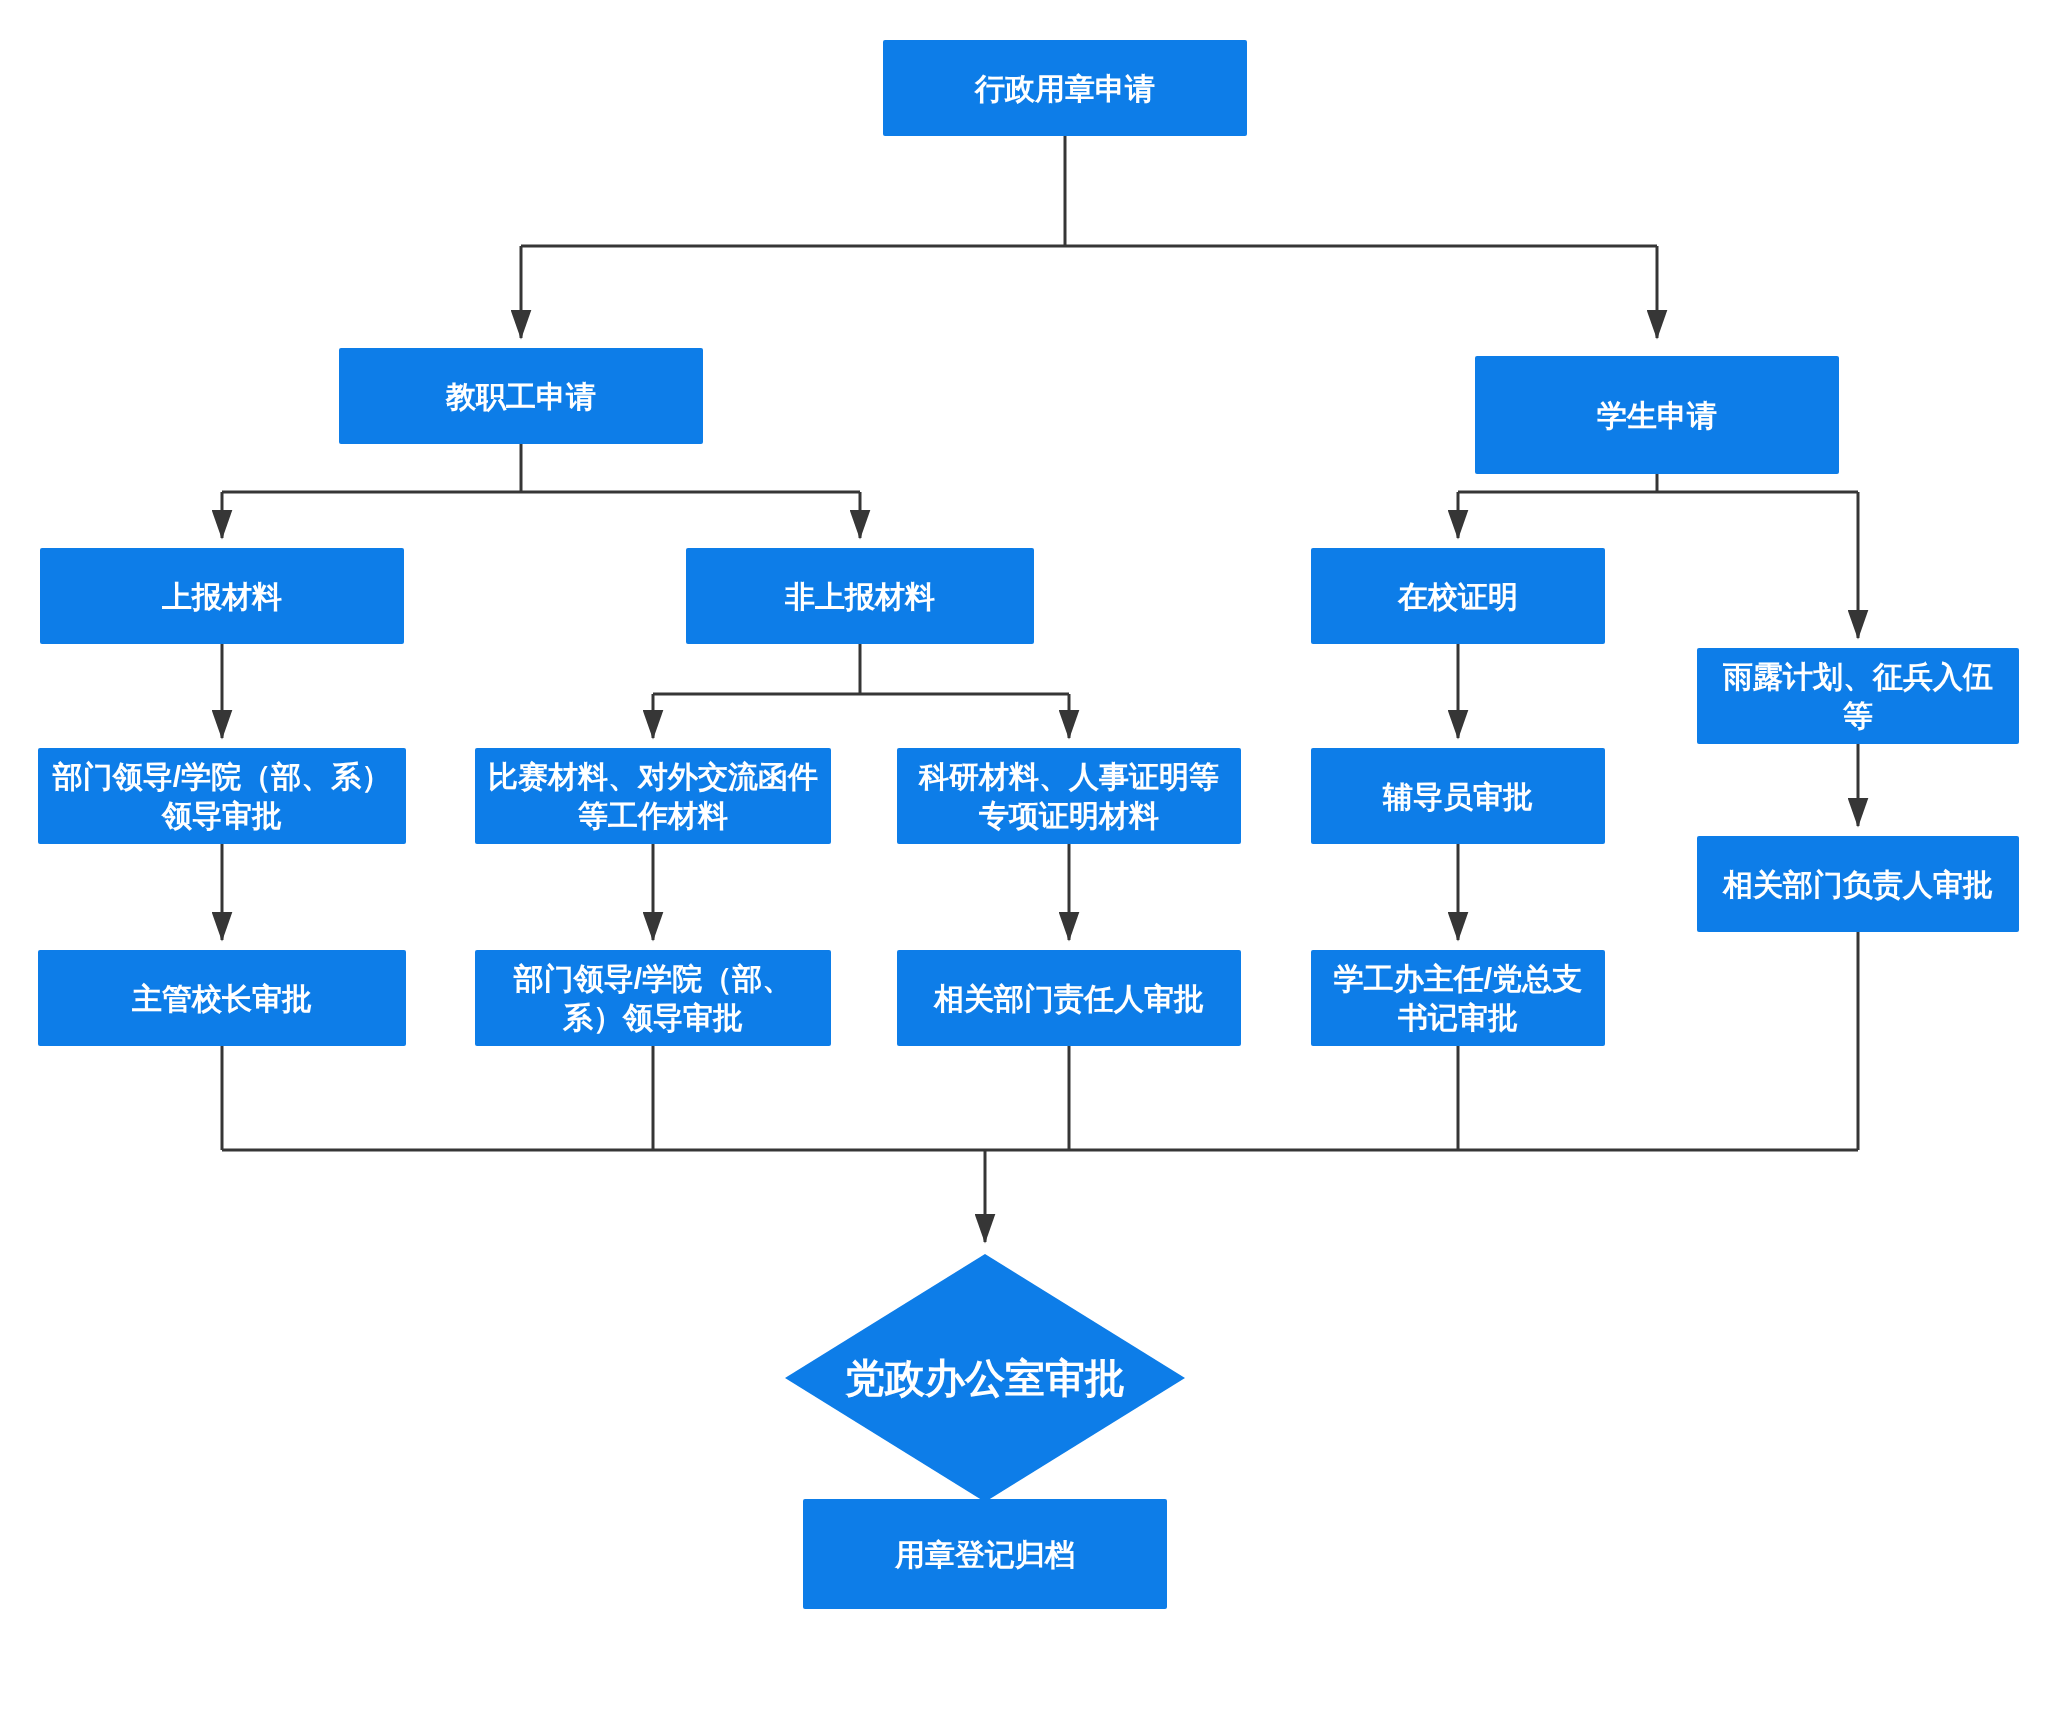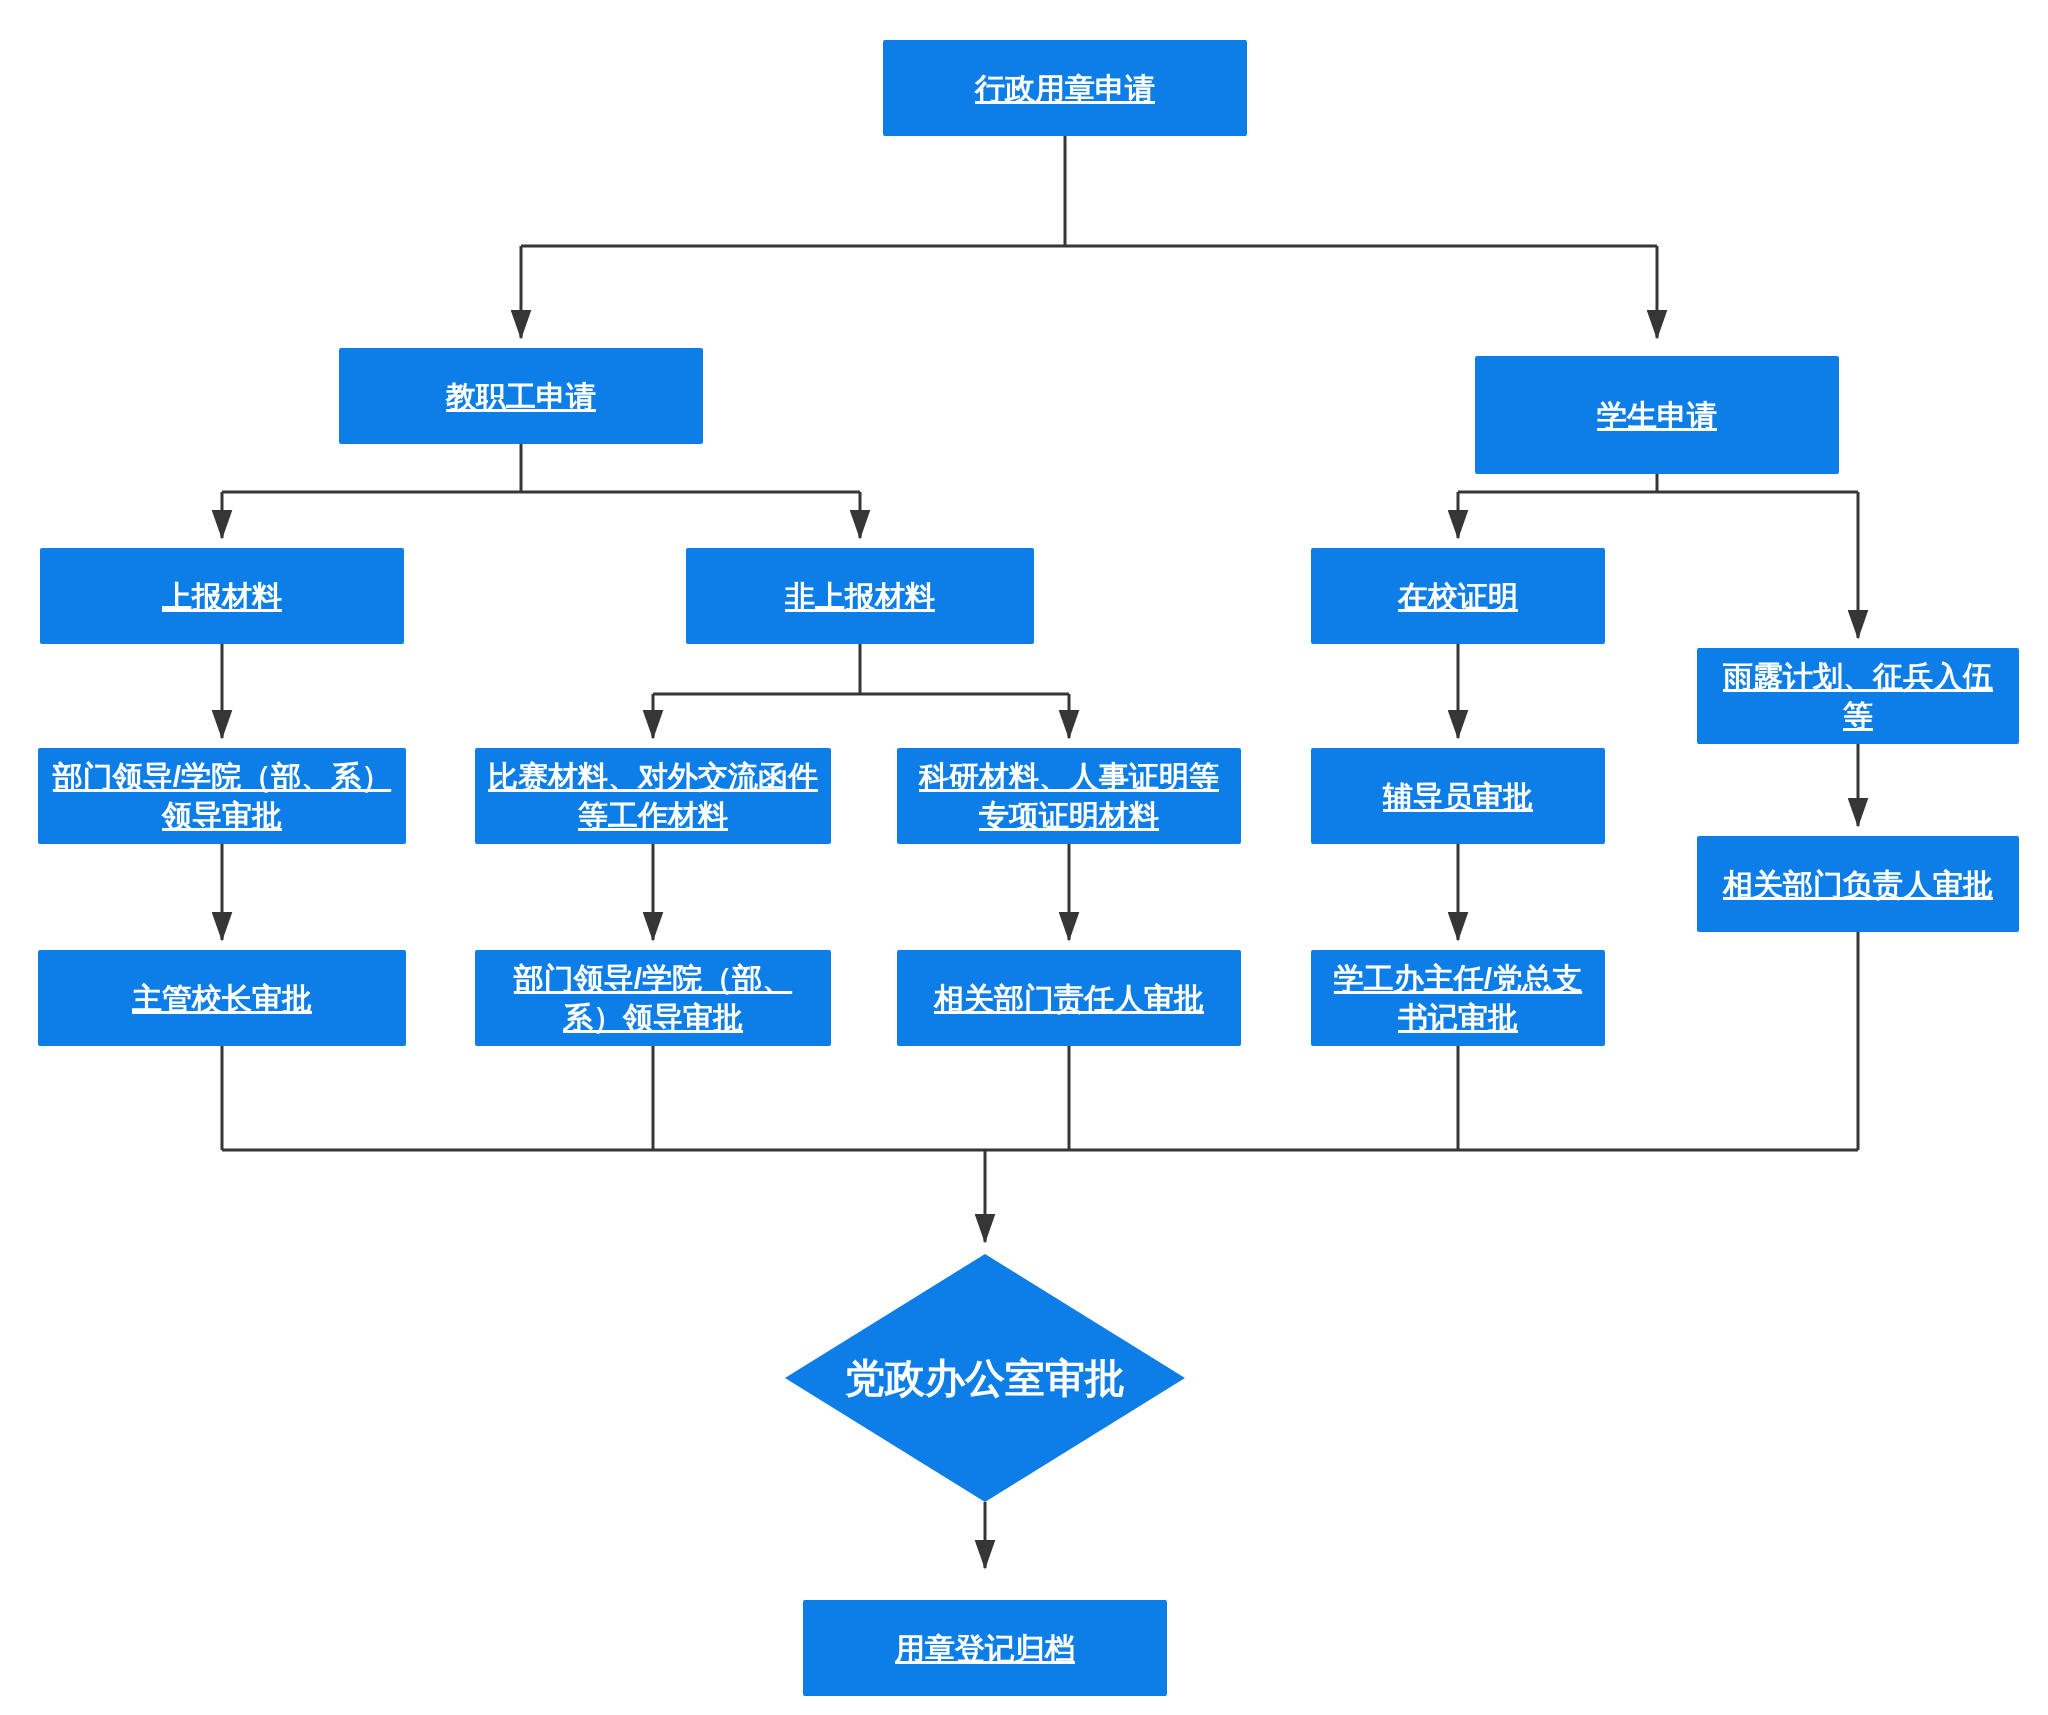--- a/index.html
+++ b/index.html
@@ -14,21 +14,20 @@
   .node{
     position:absolute;
     display:flex;align-items:center;justify-content:center;
     background:#0d7de8;
     color:#ffffff;
     font-size:30px;font-weight:bold;
     line-height:1.3;text-align:center;
     border-radius:2px;
     padding:0 10px;box-sizing:border-box;
     word-break:break-all;
-    text-decoration:underline;
   }
   .node.tight{padding:0 24px;}
   .diamond{
     position:absolute;
     display:flex;align-items:center;justify-content:center;
     background:#0d7de8;color:#ffffff;
     font-size:40px;font-weight:bold;text-align:center;
     clip-path:polygon(50% 0,100% 50%,50% 100%,0 50%);
   }
 </style>
@@ -132,17 +131,17 @@
     <span>相关部门责任人审批</span>
   </div>
   <div class="node" style="left:1311px;top:950px;width:294px;height:96px">
     <span>学工办主任/党总支书记审批</span>
   </div>
 
   <div class="diamond" style="left:785px;top:1254px;width:400px;height:248px">
     <span>党政办公室审批</span>
   </div>
 
-  <div class="node" style="left:803px;top:1600px;width:364px;height:96px">
+  <div class="node" style="left:803px;top:1499px;width:364px;height:110px">
     <span>用章登记归档</span>
   </div>
 
 </div>
 
 </body></html>

